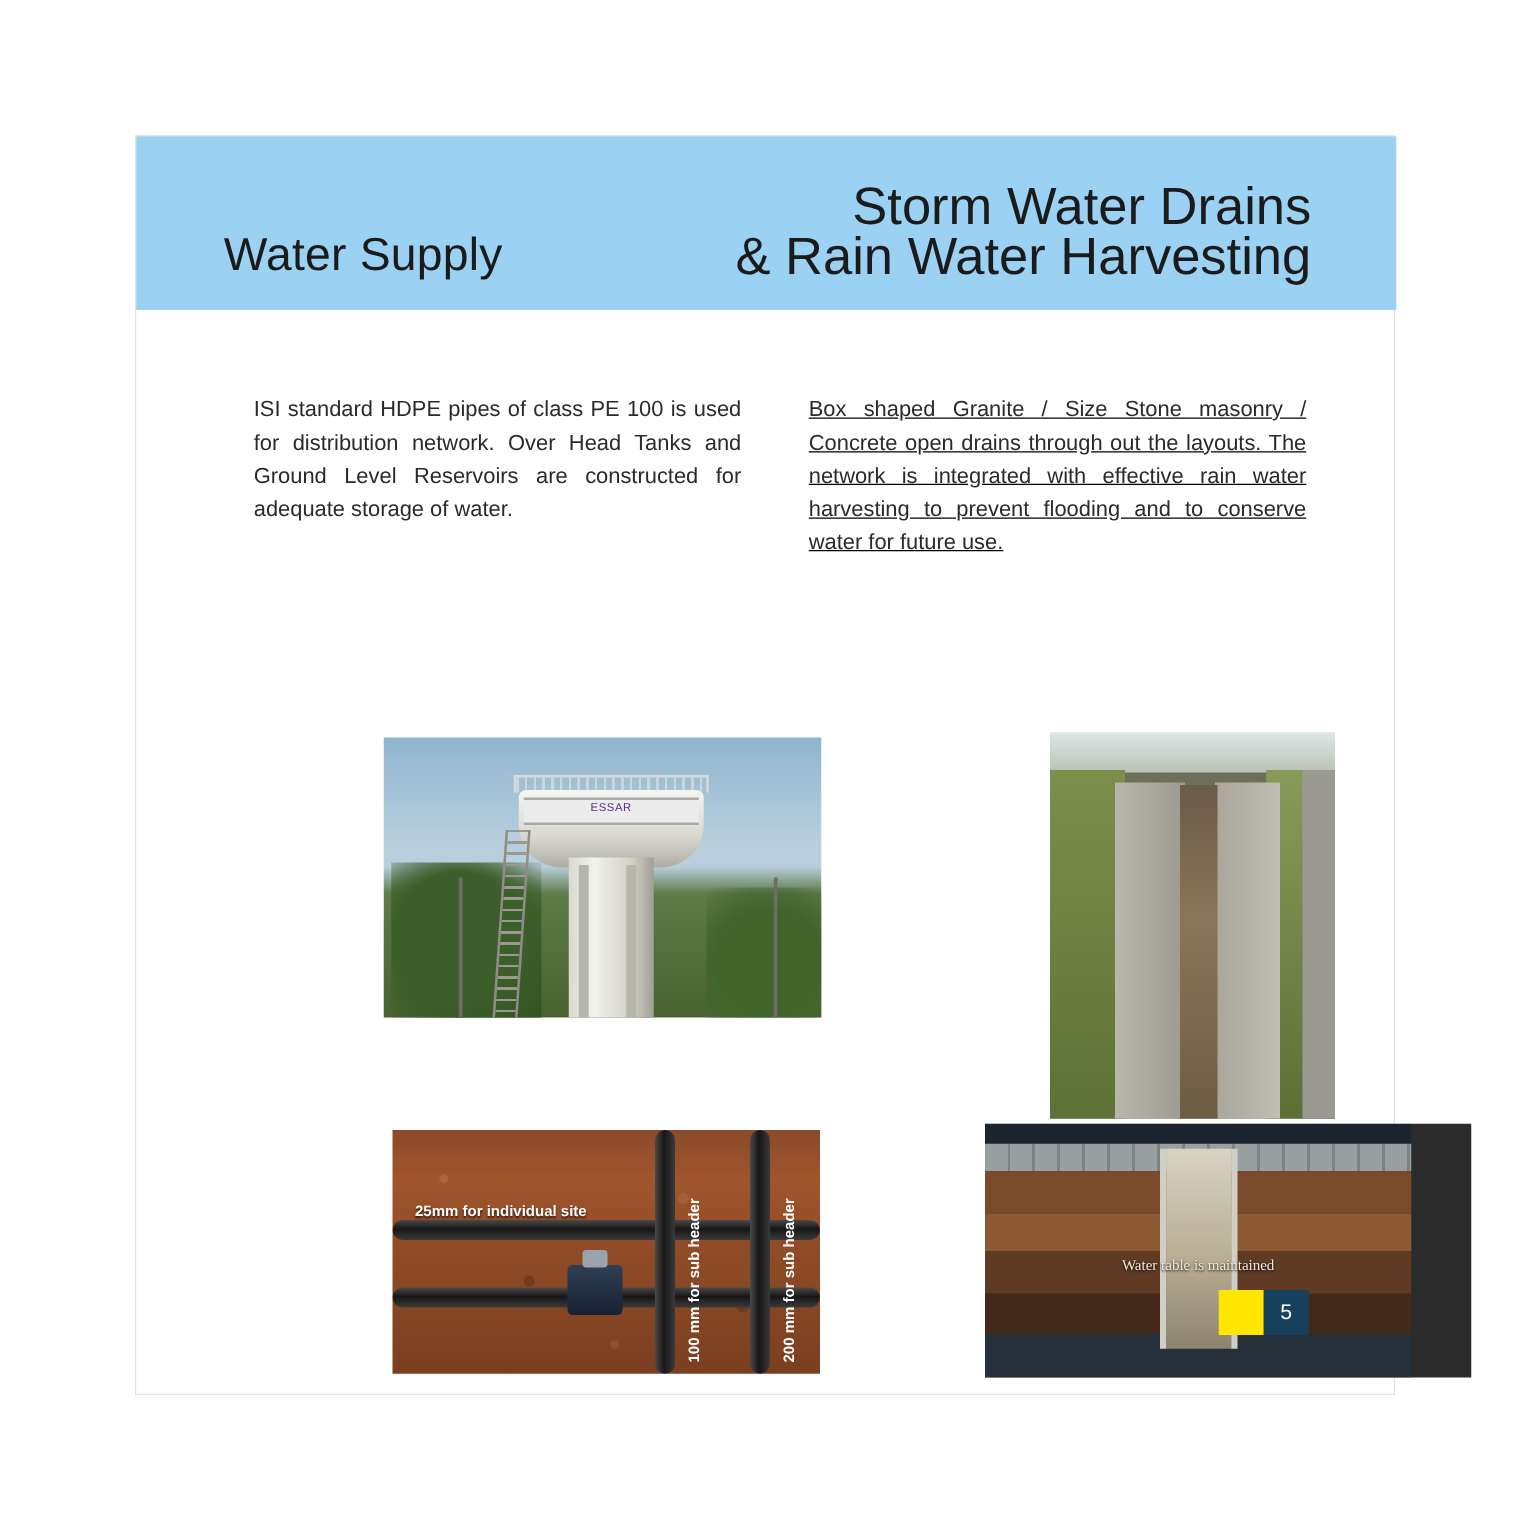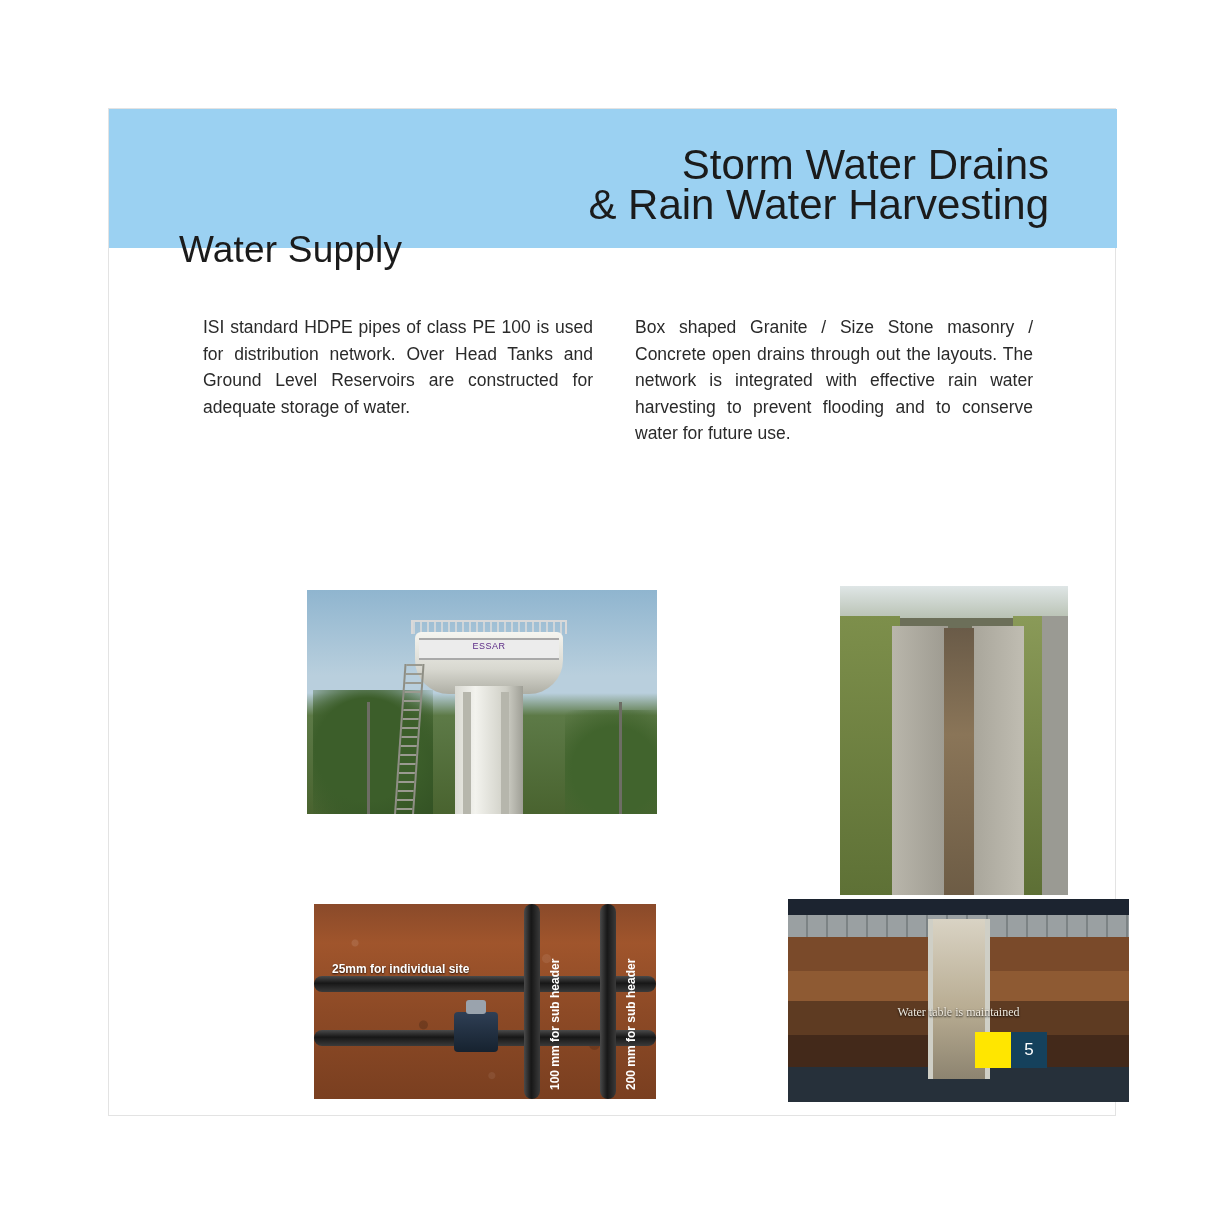--- a/index.html
+++ b/index.html
@@ -37,21 +37,20 @@
   }
   .header-left-title {
     position: absolute;
     left: 70px;
     top: 74px;
     font-size: 37px;
     font-weight: 400;
     color: #1b1b1b;
     letter-spacing: 0.2px;
     font-family: "Liberation Sans", sans-serif;
-    margin-top: 46px;
   }
   .header-right-title {
     position: absolute;
     right: 68px;
     top: 36px;
     width: 560px;
     text-align: right;
     font-size: 42px;
     line-height: 40px;
     color: #1b1b1b;
@@ -62,21 +61,21 @@
     white-space: nowrap;
   }
 
   
   .col {
     position: absolute;
     top: 205px;
     width: 395px;
   }
   .col-left  { left: 70px; }
-  .col-right { left: 526px; }
+  .col-right { left: 538px; text-decoration: underline; }
 
   .body-text {
     font-size: 17.5px;
     line-height: 26.5px;
     color: #2a2a2a;
     text-align: justify;
     margin: 0;
     font-family: "Liberation Sans", sans-serif;
   }
   .col-left .body-text { width: 390px; margin-left: 24px; }
@@ -233,20 +232,21 @@
   }
   .drain-sky{
     position:absolute;left:0;top:0;width:228px;height:32px;
     background:linear-gradient(#dfe6e6,#b9c2b4);
   }
 
   
   #photo-watertable {
     left: 679px; top: 790px; width: 341px; height: 203px;
     background:#2b2b2b;
+    padding-left:48px;
   }
   .wt-sky{position:absolute;left:0;top:0;width:341px;height:28px;background:#1c2430;}
   .wt-wall{position:absolute;left:0;top:16px;width:341px;height:22px;
     background:repeating-linear-gradient(90deg,#9aa0a2 0 18px,#7c8385 18px 20px);}
   .wt-l1{position:absolute;left:0;top:38px;width:341px;height:34px;background:#7a4a2a;}
   .wt-l2{position:absolute;left:0;top:72px;width:341px;height:30px;background:#8e5a33;}
   .wt-l3{position:absolute;left:0;top:102px;width:341px;height:34px;background:#5e3b22;}
   .wt-l4{position:absolute;left:0;top:136px;width:341px;height:32px;background:#43291a;}
   .wt-l5{position:absolute;left:0;top:168px;width:341px;height:35px;background:#26303a;}
   .wt-shaft{position:absolute;left:140px;top:20px;width:62px;height:160px;

